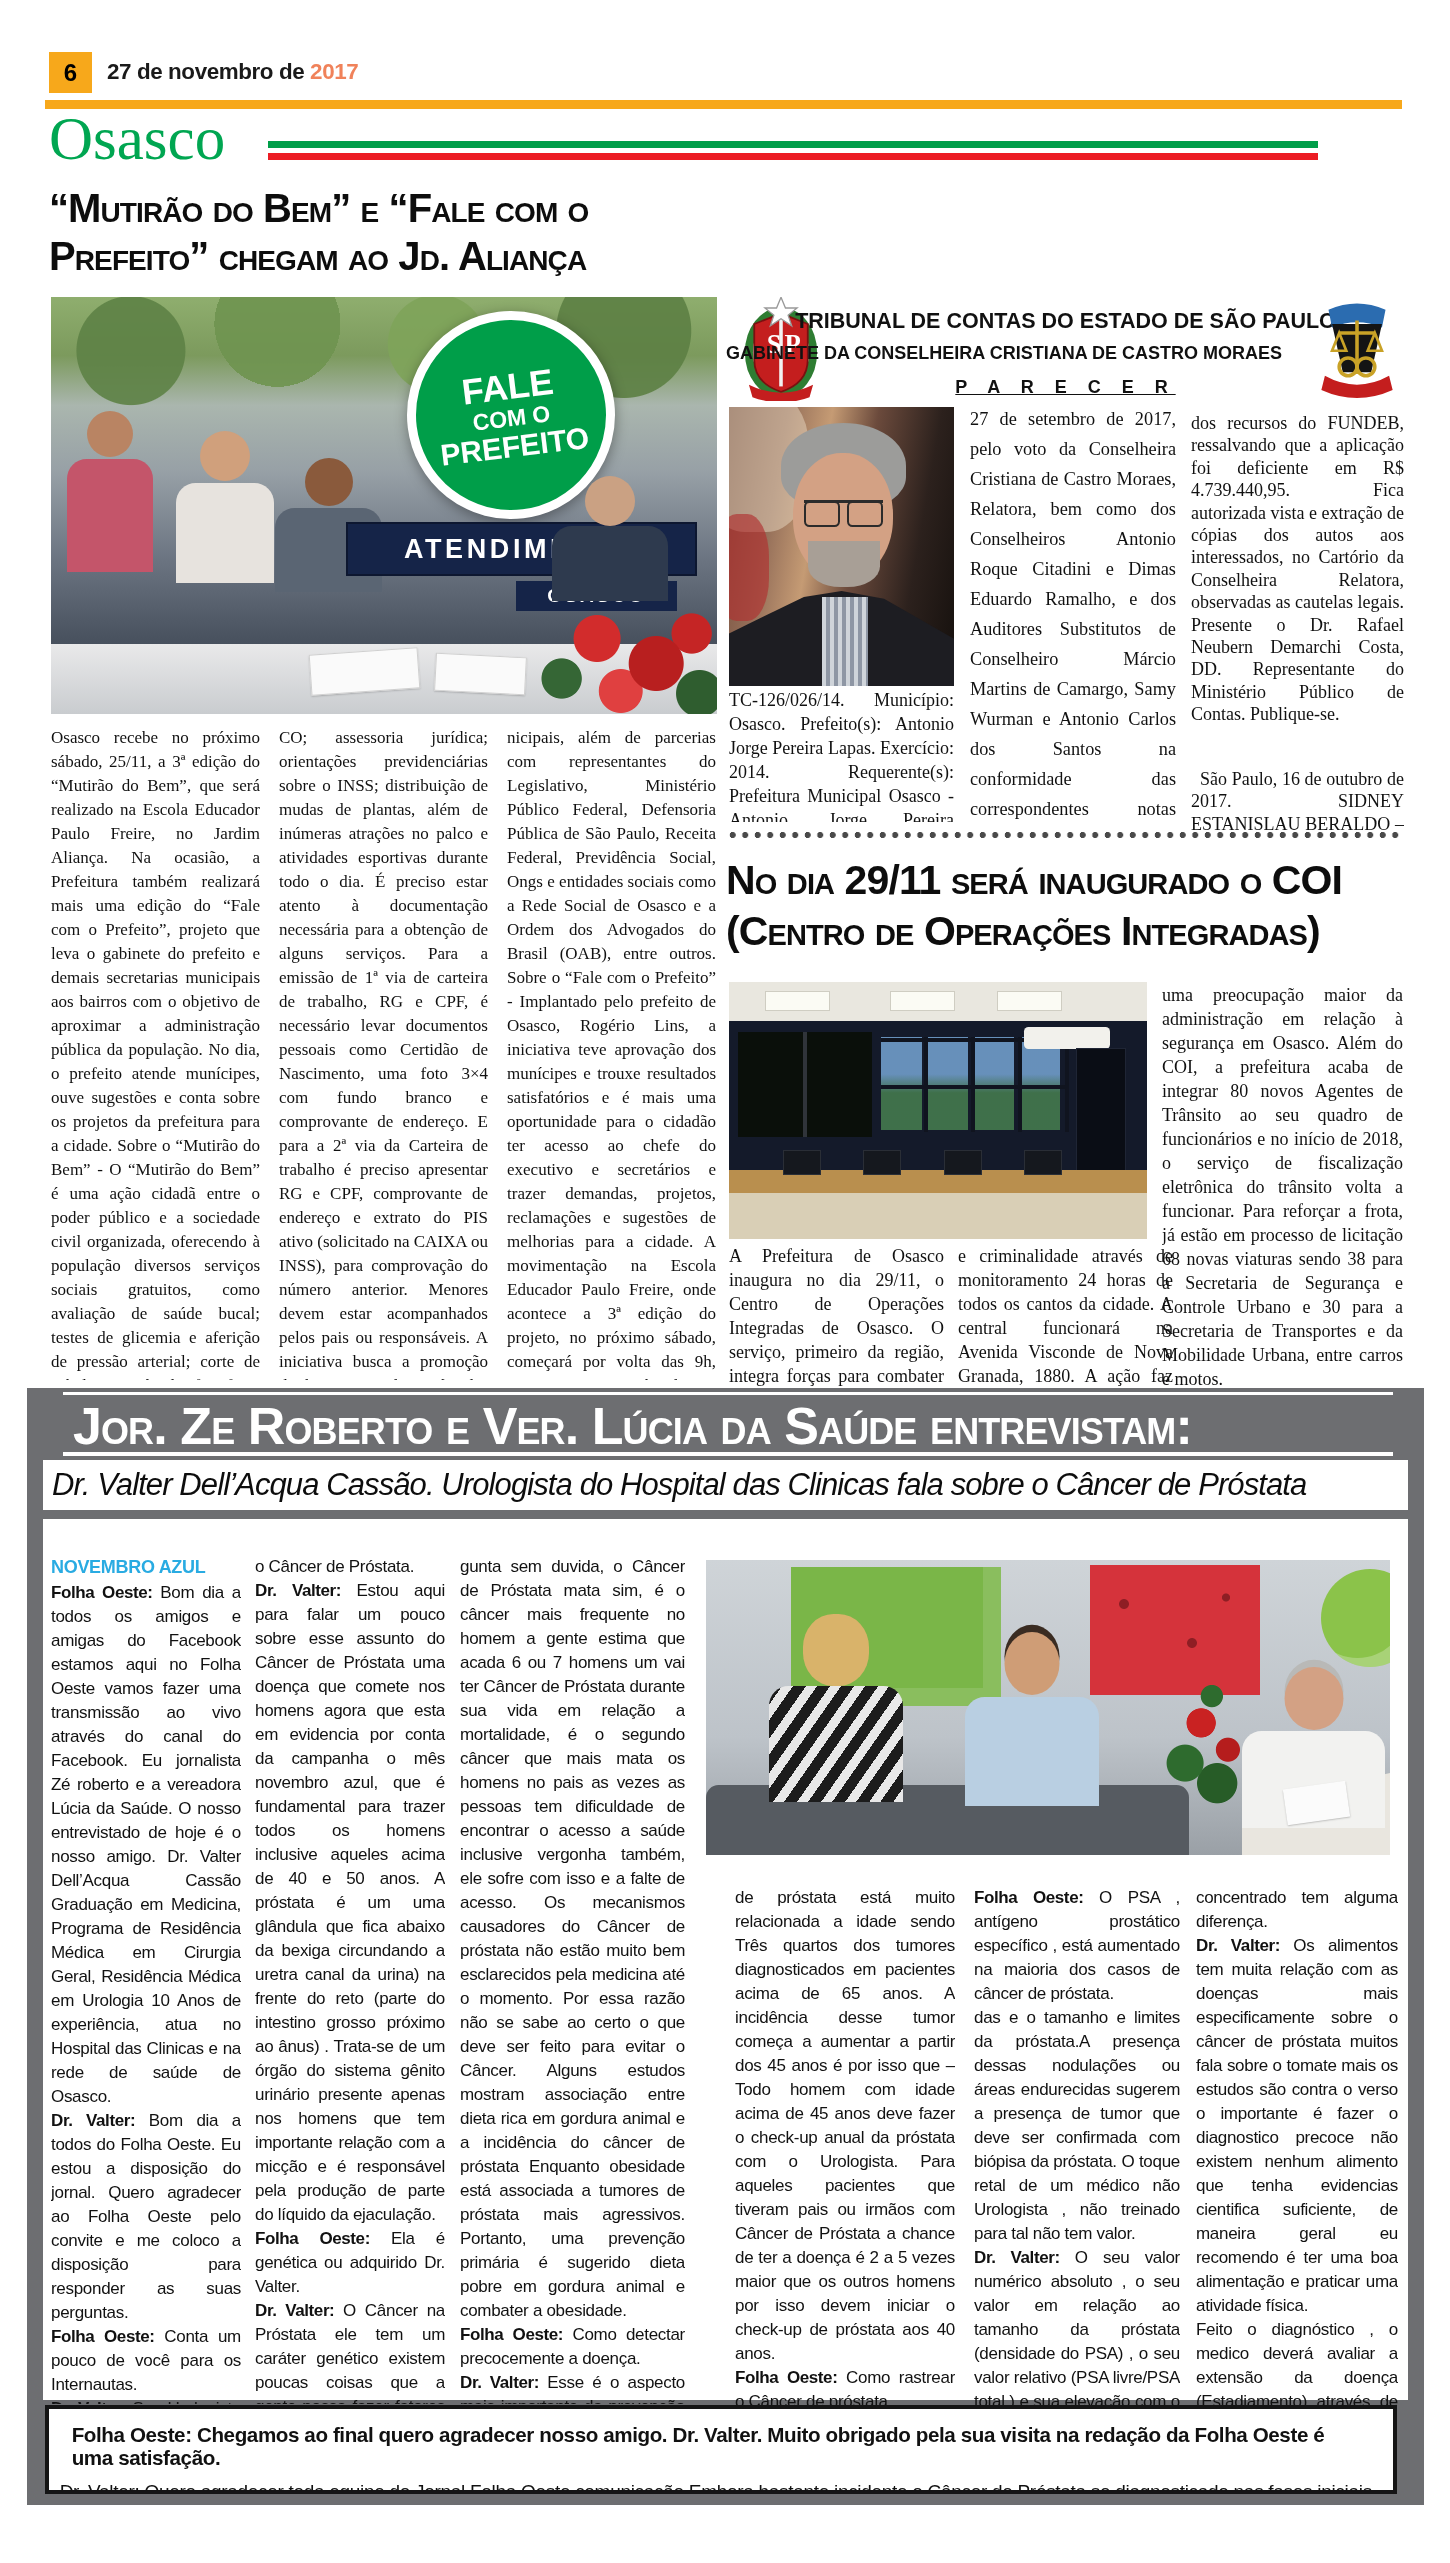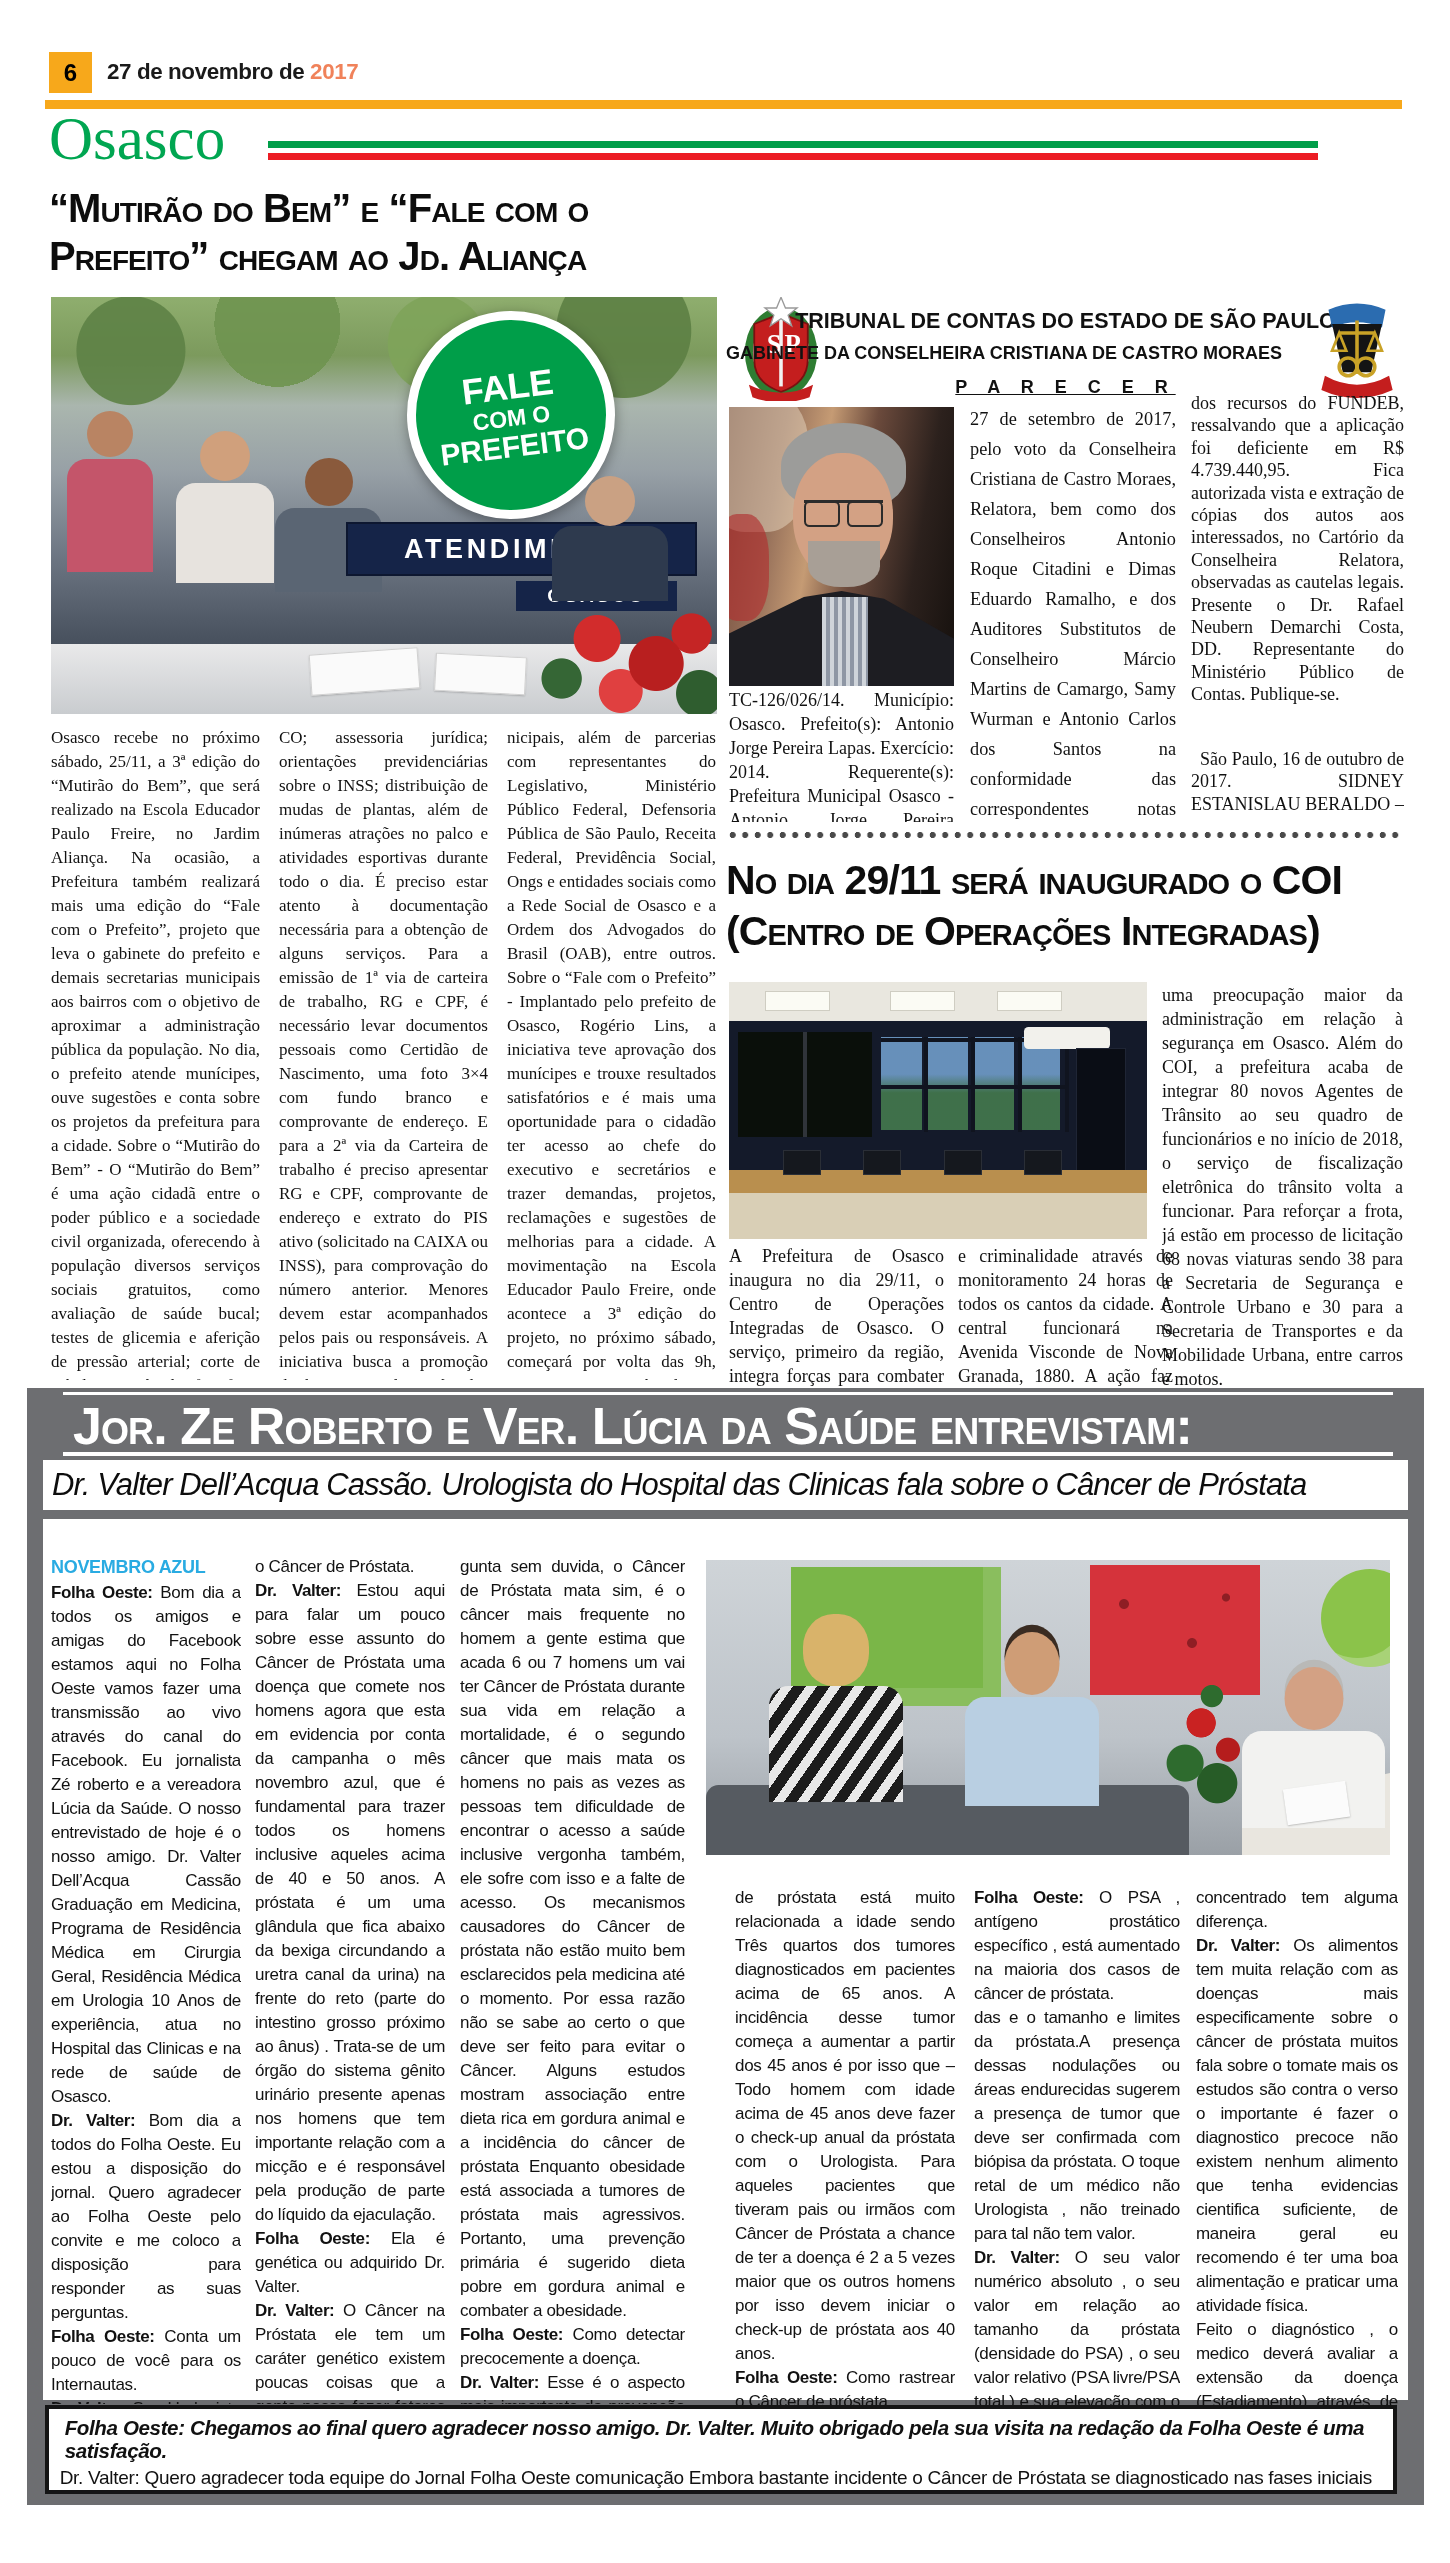--- a/index.html
+++ b/index.html
@@ -153,21 +153,21 @@
       font-variant:small-caps;font-size:52px;line-height:54px;letter-spacing:-0.9px;white-space:nowrap;}
   .iv-subbar{position:absolute;left:16px;top:72px;width:1365px;height:50px;background:#fff;display:flex;align-items:center;}
   .iv-subtitle{font-style:italic;font-size:31px;font-weight:500;color:#0d0d0d;padding-left:9px;letter-spacing:-0.9px;white-space:nowrap;}
   .iv-content{position:absolute;left:16px;top:131px;width:1365px;height:881px;background:#fff;}
   .kicker{font-weight:bold;font-size:18px;color:#29ABE2;margin:0 0 1.8px 0;}
   .ivcol{position:absolute;text-align:justify;font-size:17px;line-height:24px;letter-spacing:-0.3px;overflow:hidden;margin-top:16px;}
   .ivcol .qa{margin:0;}
   .spk{font-weight:bold;letter-spacing:-0.4px;}
   .iv-footer{left:45px;top:2405px;width:1352px;height:89px;background:#fff;border:4.5px solid #151515;box-sizing:border-box;
       padding:1.8px 10.7px;overflow:hidden;}
-  .iv-footer .fb{font-style:italic;font-weight:bold;font-size:20.6px;line-height:23px;margin:5px;letter-spacing:-0.4px;}
+  .iv-footer .fb{font-weight:bold;font-size:20.6px;line-height:23px;margin:12px;letter-spacing:-0.4px;}
   .iv-footer .fn{font-size:19px;line-height:21px;margin:1.8px 0 0 0;letter-spacing:-0.3px;}
 </style>
 </head>
 <body>
 
 <div class="page">
 
   <div class="abs pagenum">6</div>
   <div class="abs date">
     <span>27 de novembro de</span>
@@ -259,21 +259,21 @@
     <div class="p2-beard"></div>
     <div class="p2-glasses"></div>
   </div>
 
   <div class="abs col serif a2a" style="left:729px;top:688px;width:225px;height:134px;">
       <p>TC-126/026/14.  Município: Osasco. Prefeito(s): Antonio Jorge Pereira Lapas. Exercício: 2014. Requerente(s): Prefeitura Municipal Osasco - Antonio. Jorge Pereira Lapas.Em Julgamento: Reexame do Parecer da E. Primeira Câmara, em sessão de 16-08-16, publicado no D.O.E. de 09-09-16. O E. Tribunal Pleno, em Sessão de</p>
     </div>
   <div class="abs col serif a2b" style="left:970px;top:404px;width:206px;height:420px;">
       <p>27 de setembro de 2017, pelo voto da Conselheira Cristiana de Castro Moraes, Relatora, bem como dos Conselheiros Antonio Roque Citadini e Dimas Eduardo Ramalho, e dos Auditores Substitutos de Conselheiro Márcio Martins de Camargo, Samy Wurman e Antonio Carlos dos Santos na conformidade das correspondentes notas taquigráficas, preliminarmente conheceu do Pedido de Reexame e, quanto ao mérito negou provimento, a fim de manter o juízo desfavorável antes emitido sobre as contas de 2014 da Municipalidade de Osasco, pela falta de investimento da totalidade</p>
     </div>
-  <div class="abs col serif a2c" style="left:1191px;top:392px;width:213px;height:422px;">
+  <div class="abs col serif a2c" style="left:1191px;top:412px;width:213px;height:422px;">
       <p>dos recursos do FUNDEB, ressalvando que a aplicação foi deficiente em R$ 4.739.440,95. Fica autorizada vista e extração de cópias dos autos aos interessados, no Cartório da Conselheira Relatora, observadas as cautelas legais.  Presente o Dr. Rafael Neubern Demarchi Costa, DD. Representante do Ministério Público de Contas. Publique-se.</p>
       <p>São Paulo, 16 de outubro de 2017. SIDNEY ESTANISLAU BERALDO – Presidente</p>
       <p>CRISTIANA DE CASTRO MORAES – Relatora. Parecer Publicado no Diário Oficial em 15/11/2017</p>
     </div>
 
   <div class="abs dotted-sep"></div>
 
   <div class="abs hl hl3">No dia 29/11 será inaugurado o COI (Centro de Operações Integradas)</div>
 
   <div class="photo photo3">

